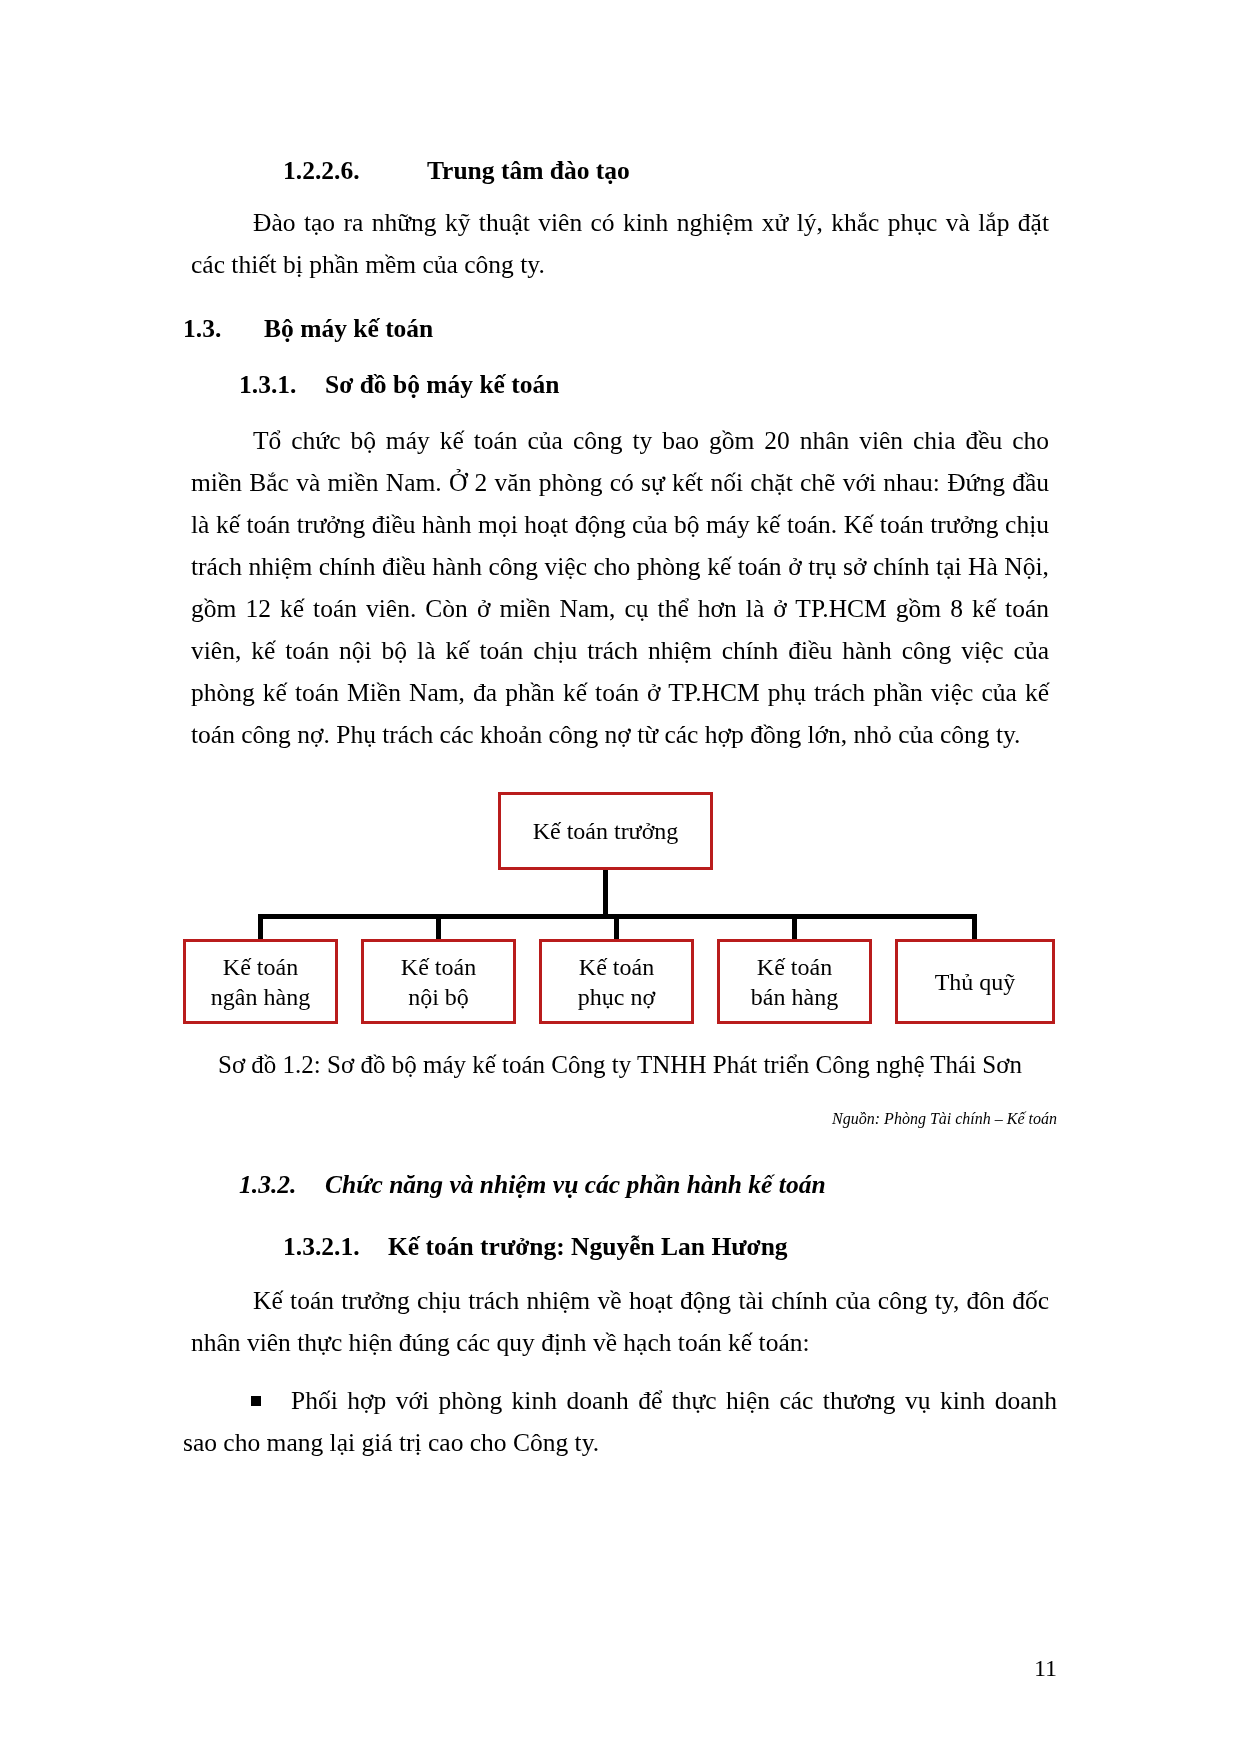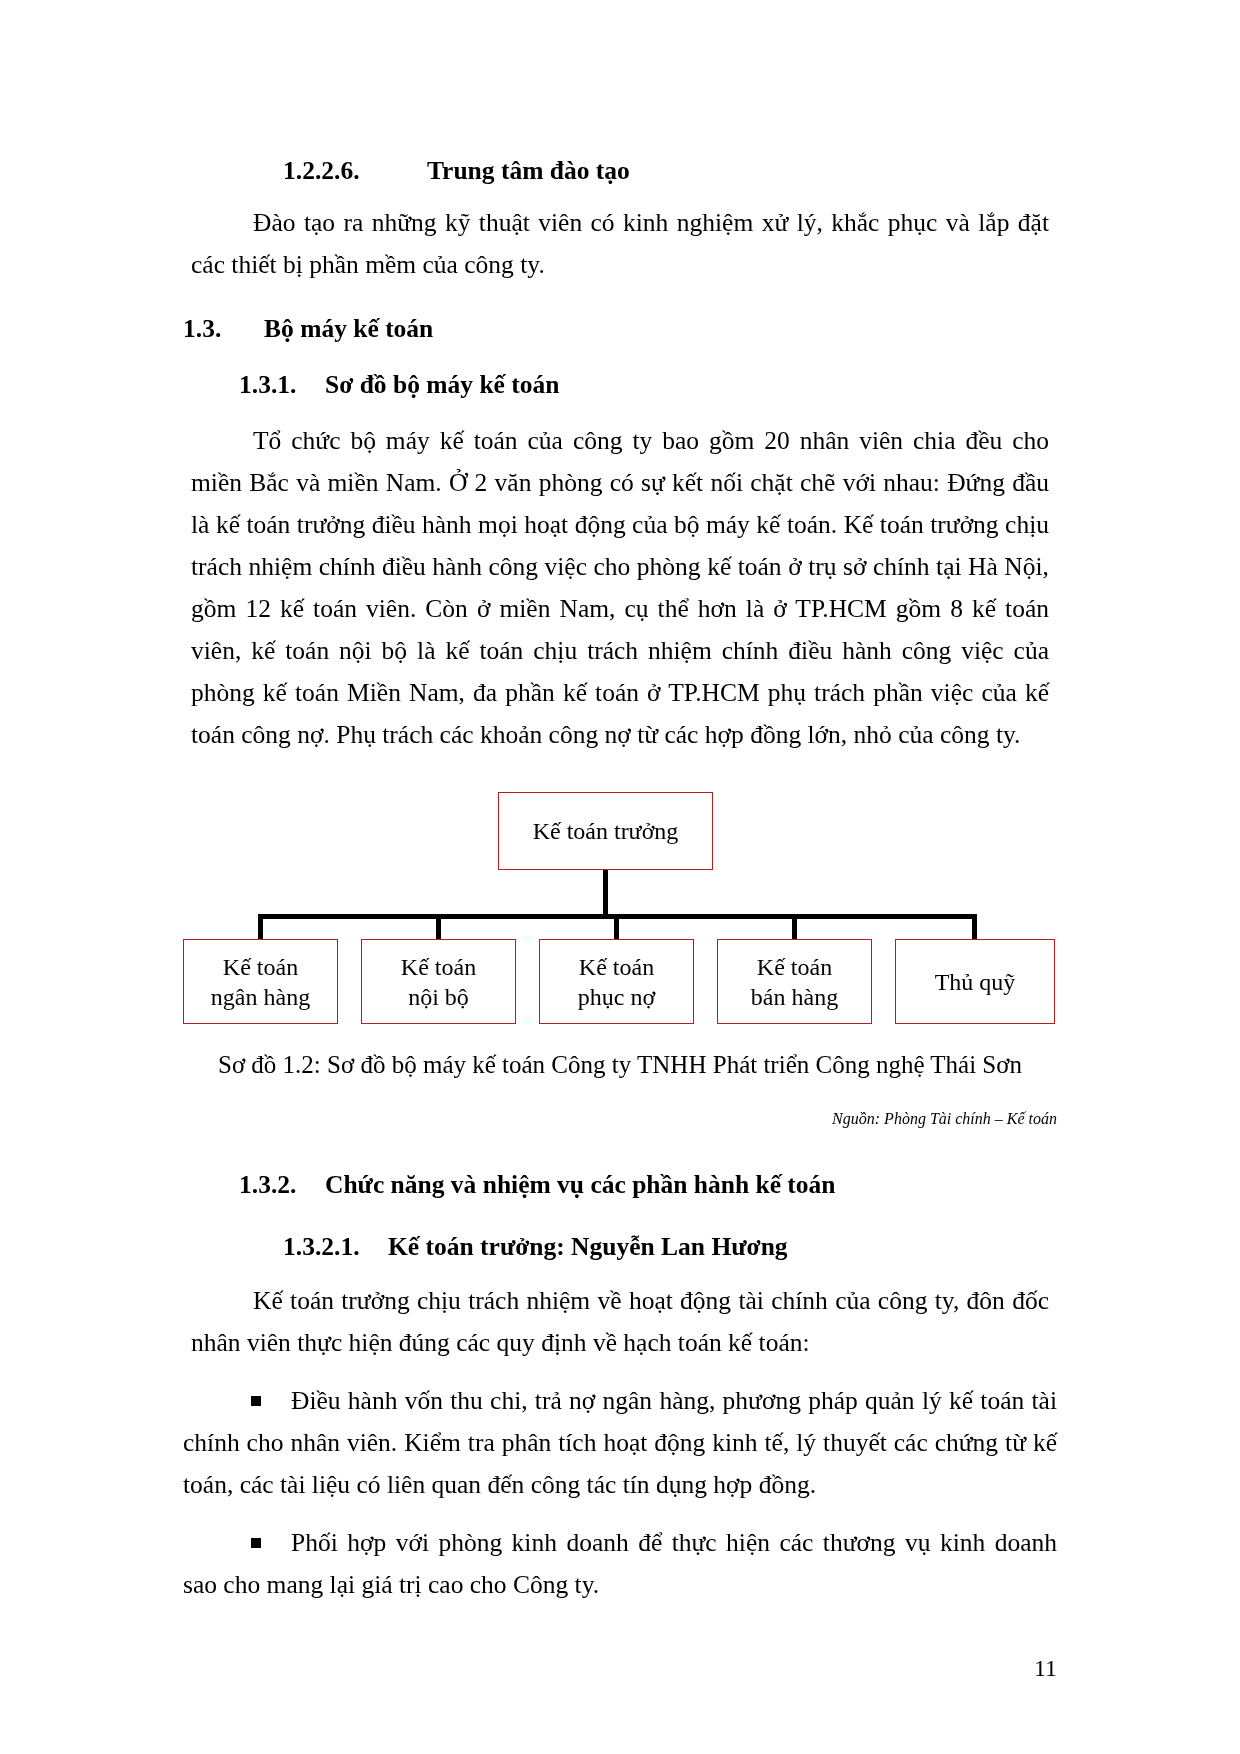--- a/index.html
+++ b/index.html
@@ -45,38 +45,38 @@
   }
   .h-lvl4 { padding-left: 100px; margin-bottom: 10px; gap: 39px; }
   .h-lvl4 .h3-num { width: 105px; }
 
   .h-lvl2 { padding-left: 0px; margin-top: 22px; margin-bottom: 8px; gap: 9px; }
   .h-lvl2 .h3-num { width: 72px; }
 
   .h-lvl3 { padding-left: 56px; margin-top: 14px; margin-bottom: 14px; }
   .h-lvl3 .h3-num { width: 86px; }
 
-  .h-lvl3b { padding-left: 56px; margin-top: 26px; margin-bottom: 20px; }
+  .h-lvl3b { padding-left: 56px; margin-top: 26px; margin-bottom: 20px; font-style: italic; }
   .h-lvl3b .h3-num { width: 86px; }
 
   .h-lvl4b { padding-left: 100px; margin-top: 20px; margin-bottom: 0; }
   .h-lvl4b .h3-num { width: 105px; }
 
   .para-block { margin-top: 12px; }
 
   
   .chart {
     position: relative;
     width: 874px;
     height: 232px;
     margin: 36px auto 0 auto;
   }
   .node {
     position: absolute;
-    border: 1px solid #b91c1c;
+    border: 3px solid #b91c1c;
     background: #fff;
     box-sizing: border-box;
     display: flex;
     align-items: center;
     justify-content: center;
     text-align: center;
     font-size: 24px;
     line-height: 30px;
     font-family: "Liberation Serif", "DejaVu Serif", serif;
   }
@@ -236,19 +236,18 @@
     <span>Chức năng và nhiệm vụ các phần hành kế toán</span>
   </div>
 
   <div class="h3 h-lvl4b">
     <span class="h3-num">1.3.2.1.</span>
     <span>Kế toán trưởng: Nguyễn Lan Hương</span>
   </div>
 
   <p class="body-text indent para-block">Kế toán trưởng chịu trách nhiệm về hoạt động tài chính của công ty, đôn đốc nhân viên thực hiện đúng các quy định về hạch toán kế  toán:</p>
 
-  <p class="bullet-item"><span class="bullet-marker"></span><span>Điều hành vốn thu chi, trả nợ ngân hàng, phương pháp quản lý kế toán tài chính cho nhân viên. Kiểm tra phân tích hoạt động kinh tế, lý thuyết các chứng từ kế toán, các tài liệu có liên quan đến công tác tín dụng hợp  đồng.</span></p>
 
   <p class="bullet-item"><span class="bullet-marker"></span><span>Phối hợp với phòng kinh doanh để thực hiện các thương vụ kinh doanh sao cho mang lại giá trị cao cho Công ty.</span></p>
 
   <div class="page-number">11</div>
 
 </div>
 
 </body></html>

